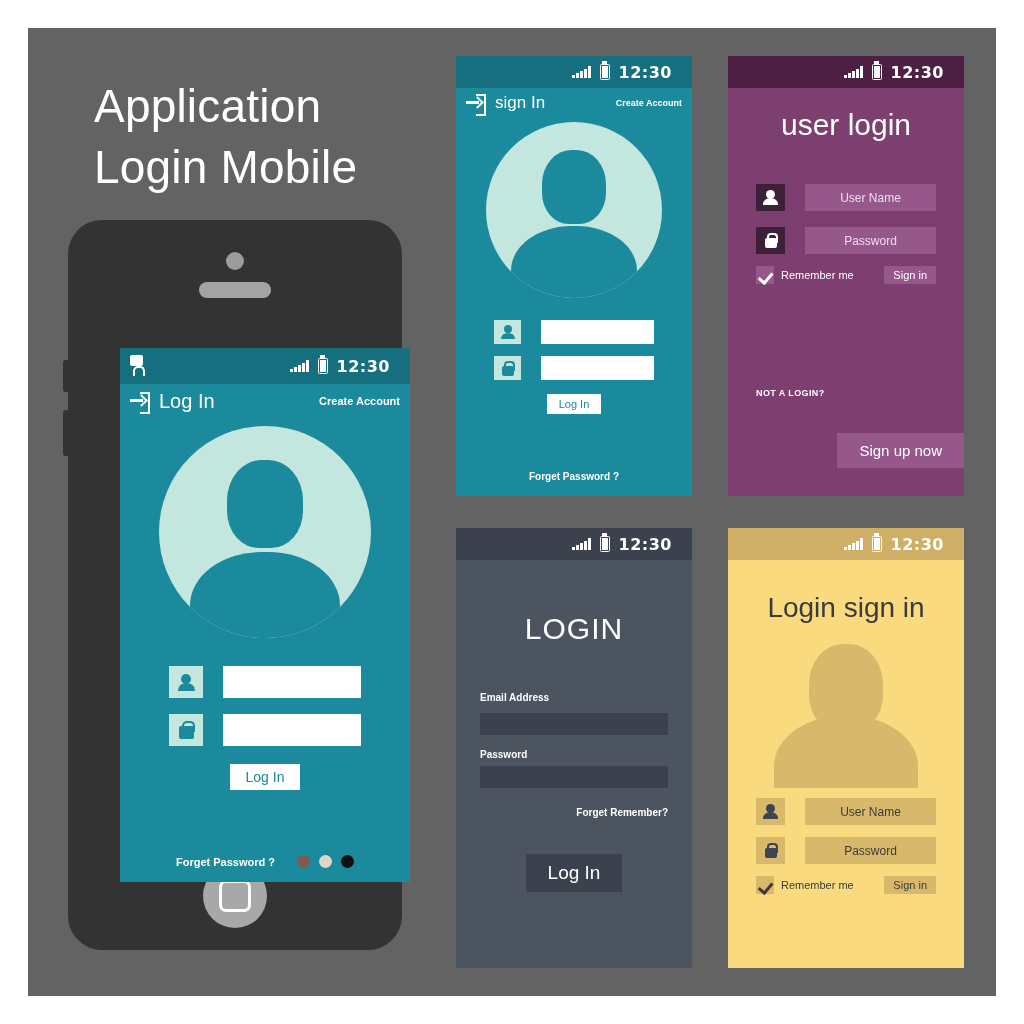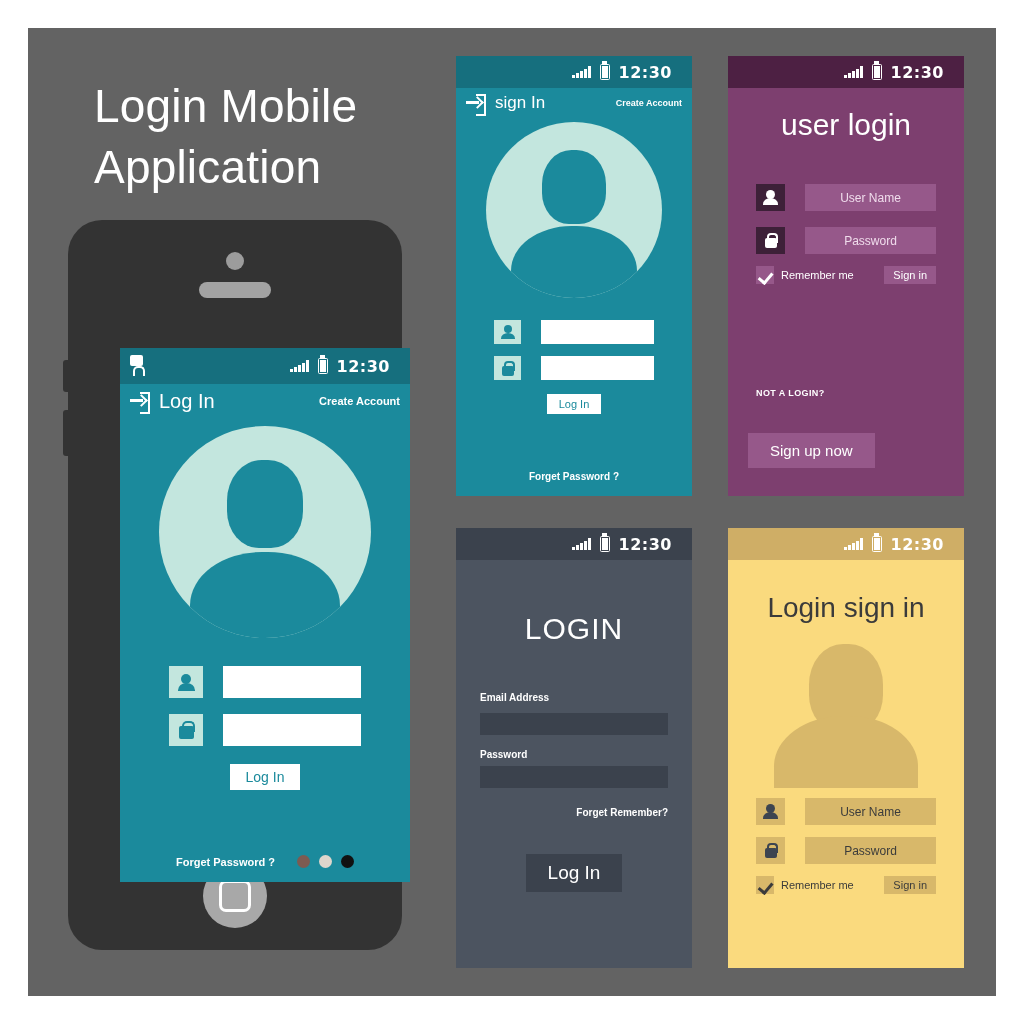--- a/index.html
+++ b/index.html
@@ -90,22 +90,22 @@
   .dots i{display:block;width:13px;height:13px;border-radius:50%;}
 
   .fgt{font-size:11px;font-weight:700;color:#ffffff;}
 </style>
 </head>
 <body>
 
 <div class="canvas">
 
   <div class="title">
+    <div>Application</div>
     <div>Login Mobile</div>
-    <div>Application</div>
   </div>
 
   <div class="phone">
     <div class="phone-cam"></div>
     <div class="phone-speaker"></div>
     <div class="btn-left-a"></div>
     <div class="btn-left-b"></div>
     <div class="phone-home">
         <i></i>
       </div>
@@ -286,21 +286,21 @@
         <span class="check" style="width:18px;height:18px;background:#96588a;">
             <span class="tick"></span>
           </span>
         <span style="color:#ffffff;font-size:11px;">Remember me</span>
       </div>
       <span class="btnflat" style="background:#96588a;color:#ffffff;font-size:11px;padding:3px 9px;">Sign in</span>
     </div>
 
     <div style="position:absolute;left:28px;bottom:98px;color:#ffffff;font-size:9px;font-weight:700;letter-spacing:.4px;">NOT A LOGIN?</div>
 
-    <div style="position:absolute;left:0;right:0;bottom:28px;text-align:left;padding-left:20px;">
+    <div style="position:absolute;left:0;right:0;bottom:28px;text-align:right;padding-left:20px;">
       <span class="btnflat" style="background:#96588a;color:#ffffff;font-size:15px;padding:9px 22px;">Sign up now</span>
     </div>
   </div>
 
   <div class="scr" style="left:428px;top:500px;width:236px;height:440px;background:#4c5460;">
 
     <div class="statusbar" style="background:#3b424d;">
       <span class="sb-items">
         <span class="signal">
             <i></i>

